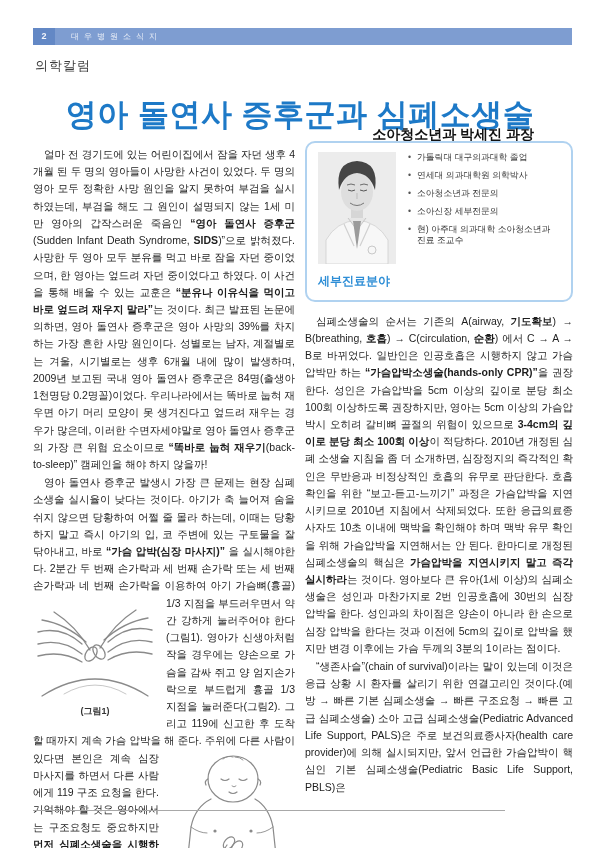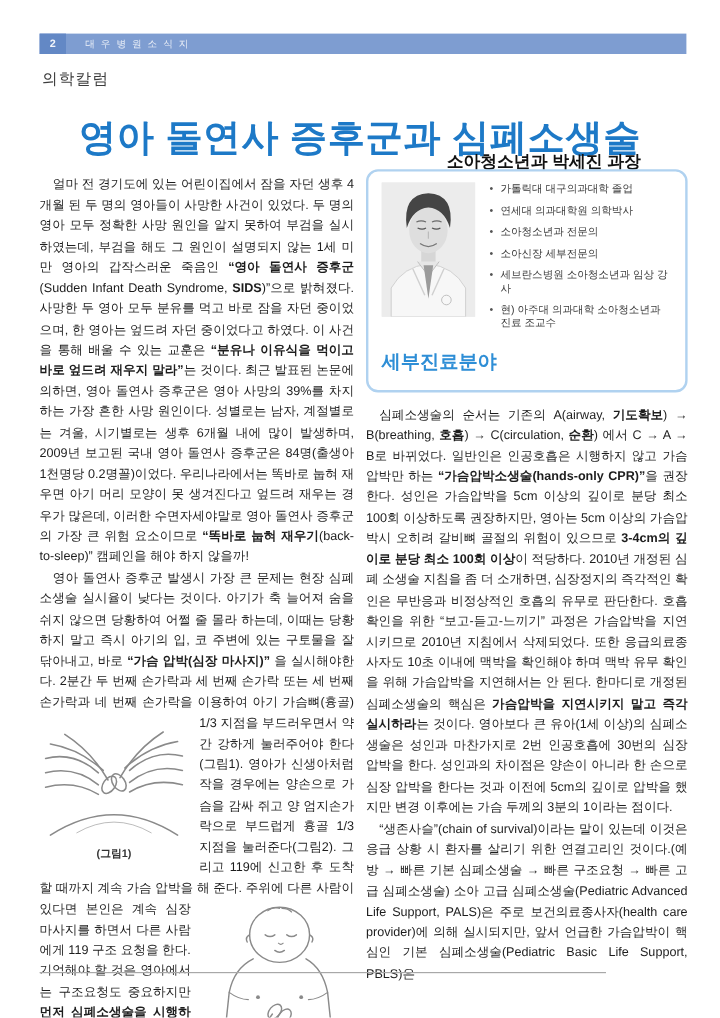--- a/index.html
+++ b/index.html
@@ -42,21 +42,21 @@
   .sketch{display:block;margin:0 auto;}
   .profile-panel{
     box-sizing:border-box;width:268px;border:2px solid #b0d2f0;border-radius:10px;
     padding:9px 11px 8px 11px;margin-bottom:11px;text-align:left;text-indent:0;
   }
   .profile-top{display:flex;}
   .photo{width:78px;height:112px;flex:0 0 78px;background:#ececec;overflow:hidden;}
   .creds{list-style:none;margin:0 0 0 12px;padding:0;font-size:8.8px;line-height:1.3;color:#3a3a3a;text-align:left;}
   .creds li{position:relative;padding-left:9px;margin-bottom:6.5px;}
   .creds li::before{content:"\2022";position:absolute;left:0;top:0;color:#555;}
-  .spec-label{margin-top:8px;font-size:16px;font-weight:bold;color:#2e8ed6;}
+  .spec-label{margin-top:8px;font-size:12px;font-weight:bold;color:#2e8ed6;}
   .spec-text{margin-top:2px;font-size:9.3px;font-weight:bold;color:#2e8ed6;line-height:1.5;text-align:left;}
   .bottom-rule{position:absolute;left:33px;top:810px;width:472px;height:1px;background:#a8a8a8;}
 </style>
 </head>
 <body>
 
 <div>
 
   <div class="header-bar">
     <span class="page-num">2</span>
@@ -133,21 +133,20 @@
               <path d="M35,69 h8 l-4,28 z" fill="#9b9b9b"></path>
               <path d="M26,72 L36,94 M52,72 L42,94" stroke="#d0d0d0" fill="none" stroke-width="1.2"></path>
               <circle cx="54" cy="98" r="4" fill="none" stroke="#bdbdbd" stroke-width="0.8"></circle>
             </svg>
         </div>
         <ul class="creds">
           <li>가톨릭대 대구의과대학 졸업</li>
           <li>연세대 의과대학원 의학박사</li>
           <li>소아청소년과 전문의</li>
           <li>소아신장 세부전문의</li>
-          <li>세브란스병원 소아청소년과 임상 강사</li>
           <li>현) 아주대 의과대학 소아청소년과 진료 조교수</li>
         </ul>
       </div>
       <div class="spec-label">세부진료분야</div>
     </div>
 
     <p class="para"><span>심폐소생술의 순서는 기존의 A(airway, </span><span class="b">기도확보</span><span>) → B(breathing, </span><span class="b">호흡</span><span>) → C(circulation, </span><span class="b">순환</span><span>) 에서 C → A → B로 바뀌었다. 일반인은 인공호흡은 시행하지 않고 가슴압박만 하는 </span><span class="b">“가슴압박소생술(hands-only CPR)”</span><span>을 권장한다. 성인은 가슴압박을 5cm 이상의 깊이로 분당 최소 100회 이상하도록 권장하지만, 영아는 5cm 이상의 가슴압박시 오히려 갈비뼈 골절의 위험이 있으므로 </span><span class="b">3-4cm의 깊이로 분당 최소 100회 이상</span><span>이 적당하다. 2010년 개정된 심폐 소생술 지침을 좀 더 소개하면, 심장정지의 즉각적인 확인은 무반응과 비정상적인 호흡의 유무로 판단한다. 호흡확인을 위한 “보고-듣고-느끼기” 과정은 가슴압박을 지연시키므로 2010년 지침에서 삭제되었다. 또한 응급의료종사자도 10초 이내에 맥박을 확인해야 하며 맥박 유무 확인을 위해 가슴압박을 지연해서는 안 된다. 한마디로 개정된 심폐소생술의 핵심은 </span><span class="b">가슴압박을 지연시키지 말고 즉각 실시하라</span><span>는 것이다. 영아보다 큰 유아(1세 이상)의 심폐소생술은 성인과 마찬가지로 2번 인공호흡에 30번의 심장 압박을 한다. 성인과의 차이점은 양손이 아니라 한 손으로 심장 압박을 한다는 것과 이전에 5cm의 깊이로 압박을 했지만 변경 이후에는 가슴 두께의 3분의 1이라는 점이다.</span></p>
 
     <p class="para"><span>“생존사슬”(chain of survival)이라는 말이 있는데 이것은 응급 상황 시 환자를 살리기 위한 연결고리인 것이다.(예방 → 빠른 기본 심폐소생술 → 빠른 구조요청 → 빠른 고급 심폐소생술) 소아 고급 심폐소생술(Pediatric Advanced Life Support, PALS)은 주로 보건의료종사자(health care provider)에 의해 실시되지만, 앞서 언급한 가슴압박이 핵심인 기본 심폐소생술(Pediatric Basic Life Support, PBLS)은 </span></p>
   </div>

